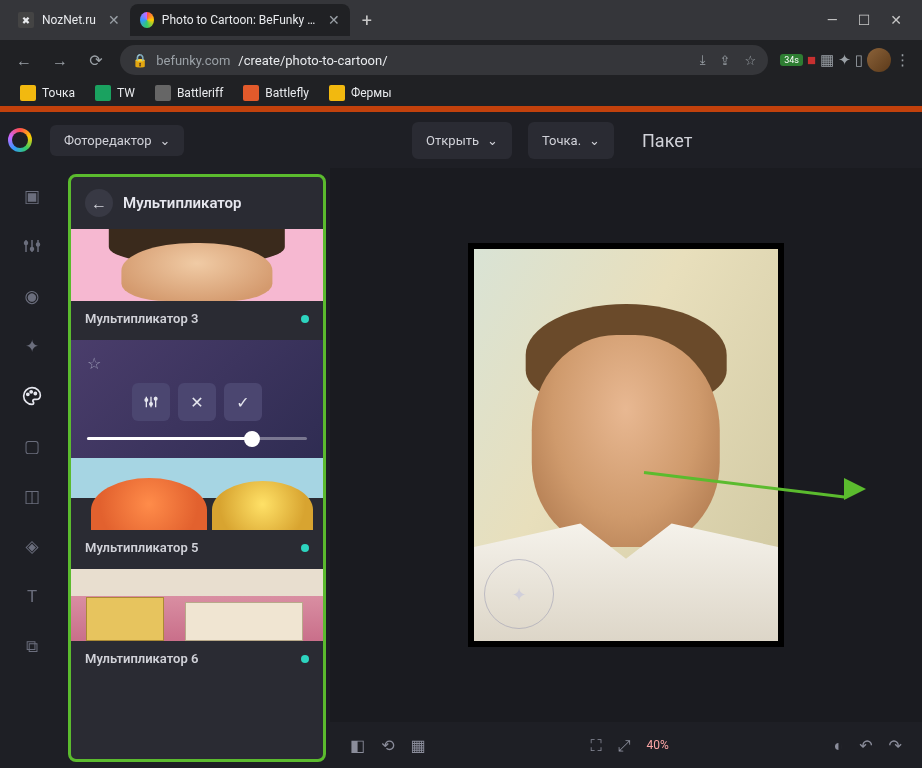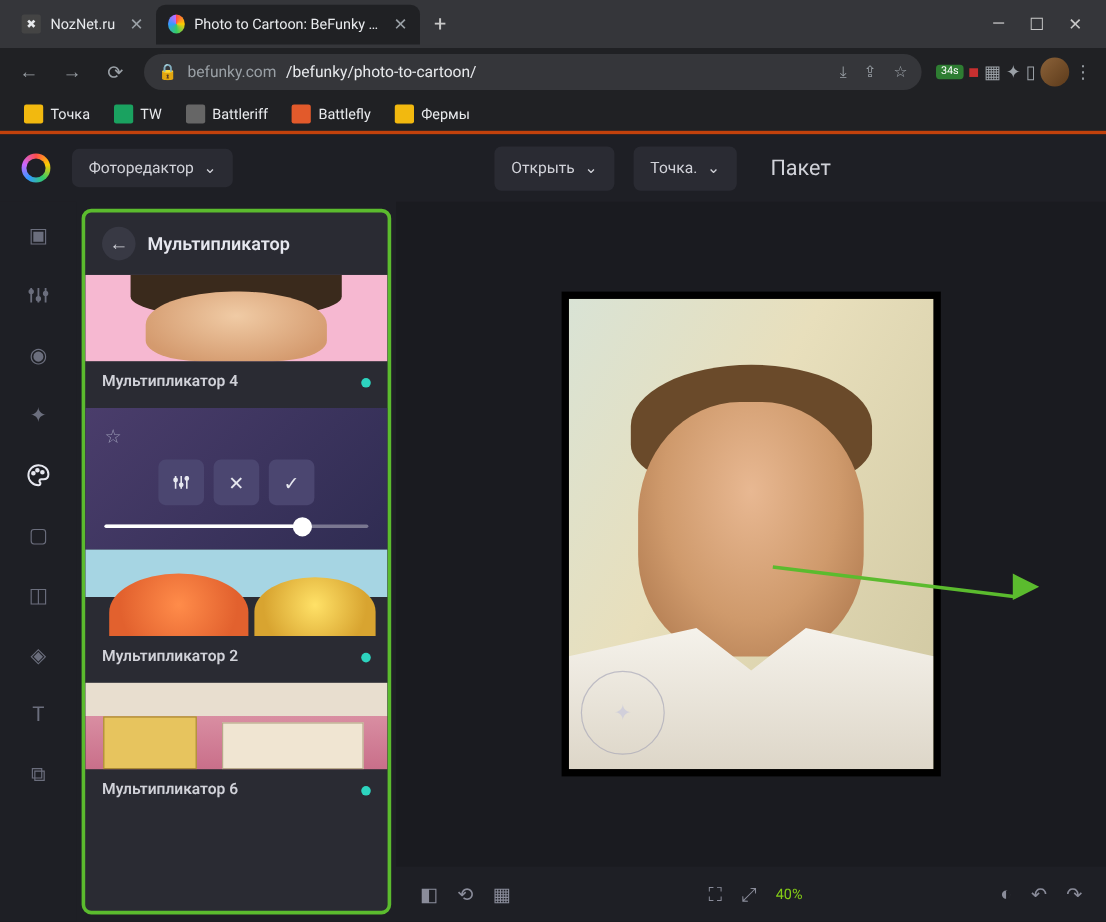--- a/index.html
+++ b/index.html
@@ -16,27 +16,27 @@
 
 .browser-bar { background: #202124; height: 40px; display: flex; align-items: center; gap: 12px; padding: 0 12px; }
 .nav-btn { color: #9aa0a6; width: 24px; text-align: center; font-size: 16px; }
 .url-bar { flex: 1; background: #35363a; border-radius: 20px; height: 30px; display: flex; align-items: center; padding: 0 12px; gap: 8px; font-size: 13px; color: #9aa0a6; }
 .url-path { color: #e8eaed; }
 .url-right { margin-left: auto; display: flex; gap: 14px; align-items: center; color: #9aa0a6; }
 .ext-badge { background: #2e7d32; color: #fff; font-size: 9px; padding: 1px 4px; border-radius: 3px; }
 .browser-ext { display: flex; gap: 4px; align-items: center; color: #9aa0a6; font-size: 15px; }
 .avatar { width: 24px; height: 24px; border-radius: 50%; background: linear-gradient(135deg, #8b6239, #5c3a1a); }
 
-.bookmarks { background: #202124; height: 32px; display: flex; align-items: center; gap: 4px; padding: 0 12px; border-bottom: 3px solid #c2410c; font-size: 12px; }
+.bookmarks { background: #202124; height: 32px; display: flex; align-items: center; gap: 4px; padding: 0 12px; border-bottom: 6px solid #c2410c; font-size: 12px; }
 .bookmark { display: flex; align-items: center; gap: 6px; padding: 4px 8px; color: #e8eaed; }
 .bm-icon { width: 16px; height: 16px; border-radius: 2px; display: inline-block; }
 
 
 .app { background: #1e1f25; height: calc(768px - 112px); display: flex; flex-direction: column; }
-.app-header { height: 56px; display: flex; align-items: center; padding: 0 18px; gap: 18px; }
+.app-header { height: 56px; display: flex; align-items: center; padding: 0 8px; gap: 18px; }
 .logo { width: 24px; height: 24px; border-radius: 50%; background: conic-gradient(#ff4d4d, #ffcc00, #33cc66, #3399ff, #cc66ff, #ff4d4d); position: relative; }
 .logo::after { content: ''; position: absolute; inset: 4px; background: #1e1f25; border-radius: 50%; }
 .dropdown-btn { background: #2a2b33; border: none; color: #d1d2d9; padding: 8px 14px; border-radius: 6px; font-size: 13px; display: flex; align-items: center; gap: 8px; }
 .header-center { margin-left: auto; margin-right: auto; display: flex; gap: 16px; }
 .header-right { display: flex; gap: 10px; align-items: center; }
 .btn-primary { background: #6366f1; color: #fff; border: 1px solid #6366f1; padding: 8px 16px; border-radius: 6px; font-size: 13px; font-weight: 500; }
 .btn-ghost { background: transparent; border: none; color: #d1d2d9; padding: 8px 12px; font-size: 18px; }
 .icon-btn { width: 34px; height: 34px; border-radius: 50%; background: #2a2b33; display: flex; align-items: center; justify-content: center; color: #d1d2d9; font-size: 15px; }
 
 .app-body { flex: 1; display: flex; overflow: hidden; }
@@ -72,21 +72,21 @@
 .hair { position: absolute; left: 50%; top: 14%; transform: translateX(-50%); width: 66%; height: 26%; background: #6a4a2a; border-radius: 50% 50% 35% 35%; }
 .shirt { position: absolute; left: 0; right: 0; bottom: 0; height: 30%; background: linear-gradient(#f5f2eb, #ddd6c8); clip-path: polygon(0 100%, 0 20%, 35% 0, 50% 30%, 65% 0, 100% 20%, 100% 100%); }
 .watermark { position: absolute; left: 10px; bottom: 12px; width: 70px; height: 70px; border: 1px solid rgba(160,160,180,.6); border-radius: 50%; display: flex; align-items: center; justify-content: center; color: rgba(200,200,220,.7); font-size: 18px; }
 .arrow-annot { position: absolute; left: 314px; top: 300px; width: 204px; height: 8px; pointer-events: none; }
 .arrow-line { position: absolute; top: 3px; left: 0; right: 0; height: 3px; background: #5bbb2e; transform: rotate(7deg); transform-origin: left center; }
 .arrow-head { position: absolute; right: -18px; top: 10px; width: 0; height: 0; border-left: 22px solid #5bbb2e; border-top: 11px solid transparent; border-bottom: 11px solid transparent; }
 
 .footer-bar { height: 46px; background: #1e1f25; display: flex; align-items: center; padding: 0 20px; gap: 18px; color: #8a8c9a; }
 .footer-group { display: flex; gap: 16px; align-items: center; }
 .footer-spacer { flex: 1; }
-.zoom-label { font-size: 12px; color: #84cc16; }
+.zoom-label { font-size: 12px; color: #fca5a5; }
 
 
 .th1 { background: linear-gradient(#f6b8d1 0%, #f6b8d1 100%); }
 .th1::after { content:''; position:absolute; left:50%; bottom:0; transform:translateX(-50%); width:60%; height:80%; background: radial-gradient(ellipse at 50% 35%, #f0cba5 0%, #d49a6e 80%); border-radius:48% 48% 30% 30%; }
 .th1::before { content:''; position:absolute; left:50%; top:0; transform:translateX(-50%); width:70%; height:50%; background:#3a2a1c; border-radius:0 0 50% 50%; }
 .th5 { background: linear-gradient(180deg,#a6d5e3 0%, #a6d5e3 55%, transparent 55%); }
 .th5::before { content:''; position:absolute; left:8%; bottom:-18%; width:46%; height:90%; background: radial-gradient(circle at 50% 40%, #ff8c4a 0%, #e2612e 70%); border-radius:50% 50% 0 0; }
 .th5::after { content:''; position:absolute; right:4%; bottom:-12%; width:40%; height:80%; background: radial-gradient(circle at 50% 40%, #ffe167 0%, #d8a430 70%); border-radius:50% 50% 0 0; }
 .th6 { background: linear-gradient(180deg,#e8decf 0%,#e8decf 38%, #d98ea2 38%, #c96f8a 100%); }
 .th6::before { content:''; position:absolute; left:6%; bottom:0; width:30%; height:58%; background:#e7c45e; border:1px solid #aa8a35; }
@@ -117,21 +117,21 @@
   </div>
 </div>
 
 <div class="browser-bar">
   <span class="nav-btn">←</span>
   <span class="nav-btn">→</span>
   <span class="nav-btn">⟳</span>
   <div class="url-bar">
     <span>🔒</span>
     <span>befunky.com</span>
-      <span class="url-path">/befunky/photo-to-cartoon/</span>
+      <span class="url-path">/create/photo-to-cartoon/</span>
     <div class="url-right">
       <span>⤓</span>
       <span>⇪</span>
       <span>☆</span>
     </div>
   </div>
   <div class="browser-ext">
     <span class="ext-badge">34s</span>
     <span style="color:#c73030;">■</span>
     <span>▦</span>
@@ -219,21 +219,21 @@
       <div class="panel-header">
         <div class="back-btn">
             <span>←</span>
           </div>
         <span class="panel-title">Мультипликатор</span>
       </div>
       <div class="panel-scroll">
         <div class="effect-card">
           <div class="effect-thumb th1"></div>
           <div class="effect-label">
-              <span>Мультипликатор 4</span>
+              <span>Мультипликатор 3</span>
               <span class="dot"></span>
             </div>
         </div>
 
         <div class="effect-controls">
           <div class="star">☆</div>
           <div class="control-row">
             <div class="ctrl-btn">
               <svg width="16" height="16" viewBox="0 0 24 24" fill="none" stroke="currentColor" stroke-width="2">
                   <line x1="5" y1="4" x2="5" y2="20"></line>
@@ -253,21 +253,21 @@
           </div>
           <div class="slider">
             <div class="slider-fill"></div>
             <div class="slider-thumb"></div>
           </div>
         </div>
 
         <div class="effect-card">
           <div class="effect-thumb th5"></div>
           <div class="effect-label">
-              <span>Мультипликатор 2</span>
+              <span>Мультипликатор 5</span>
               <span class="dot"></span>
             </div>
         </div>
         <div class="effect-card">
           <div class="effect-thumb th6"></div>
           <div class="effect-label">
               <span>Мультипликатор 6</span>
               <span class="dot"></span>
             </div>
         </div>

